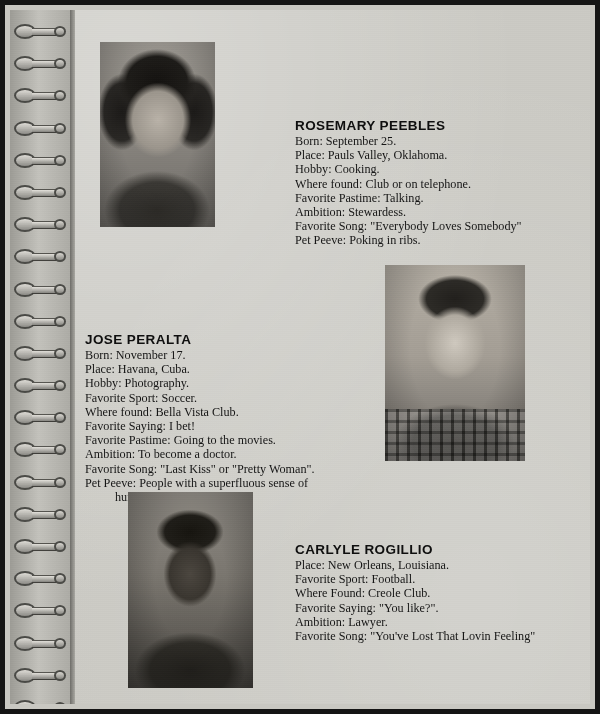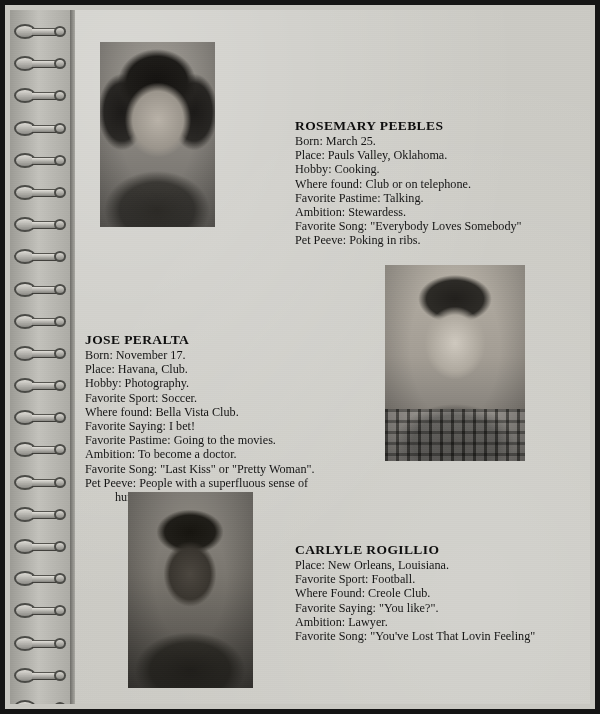--- a/index.html
+++ b/index.html
@@ -107,21 +107,21 @@
   }
   .photo .pimg {
     position: absolute;
     inset: 0;
   }
   .entry {
     position: absolute;
     color: #121212;
   }
   .entry .name {
-    font-family: Liberation Serif, serif;
+    font-family: Liberation Sans, sans-serif;
     font-weight: bold;
     font-size: 13.5px;
     letter-spacing: 0.4px;
     margin: 0 0 1px 0;
     line-height: 15px;
     color: #0e0e0e;
   }
   .entry .line {
     font-family: "Liberation Serif", serif;
     font-size: 12.2px;
@@ -328,40 +328,40 @@
 
       <div id="content">
 
         <div class="photo" id="photo-rosemary">
           <div class="pimg"></div>
           <div class="vign"></div>
         </div>
 
         <div class="entry" id="entry-rosemary">
           <p class="name">ROSEMARY PEEBLES</p>
-          <p class="line">Born: March 25.</p>
+          <p class="line">Born: September 25.</p>
           <p class="line">Place: Pauls Valley, Oklahoma.</p>
           <p class="line">Hobby: Cooking.</p>
           <p class="line">Where found: Club or on telephone.</p>
           <p class="line">Favorite Pastime: Talking.</p>
           <p class="line">Ambition: Stewardess.</p>
           <p class="line">Favorite Song: "Everybody Loves Somebody"</p>
           <p class="line">Pet Peeve: Poking in ribs.</p>
         </div>
 
         <div class="photo" id="photo-jose">
           <div class="pimg"></div>
           <div class="plaid"></div>
           <div class="vign"></div>
         </div>
 
         <div class="entry" id="entry-jose">
           <p class="name">JOSE PERALTA</p>
           <p class="line">Born: November 17.</p>
-          <p class="line">Place: Havana, Club.</p>
+          <p class="line">Place: Havana, Cuba.</p>
           <p class="line">Hobby: Photography.</p>
           <p class="line">Favorite Sport: Soccer.</p>
           <p class="line">Where found: Bella Vista Club.</p>
           <p class="line">Favorite Saying: I bet!</p>
           <p class="line">Favorite Pastime: Going to the movies.</p>
           <p class="line">Ambition: To become a doctor.</p>
           <p class="line">Favorite Song: "Last Kiss" or "Pretty Woman".</p>
           <p class="line">Pet Peeve: People with a superfluous sense of</p>
           <p class="line indent">humor; rumors.</p>
         </div>

